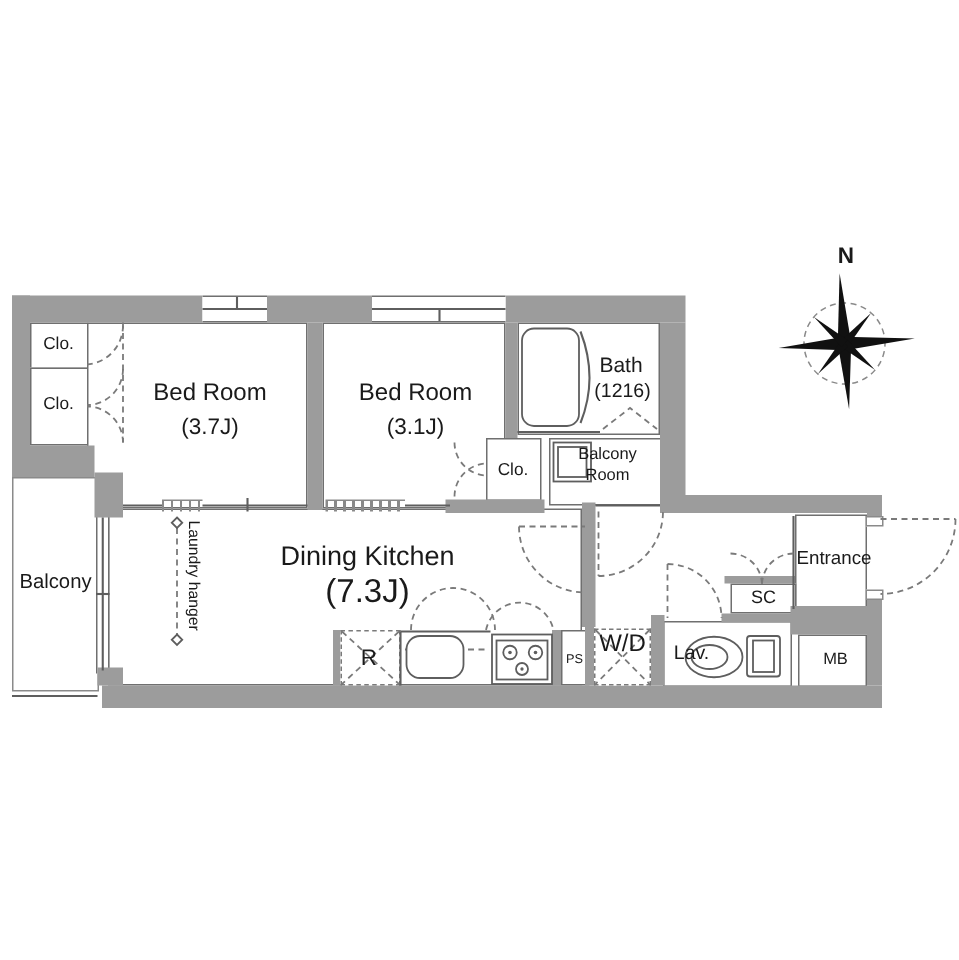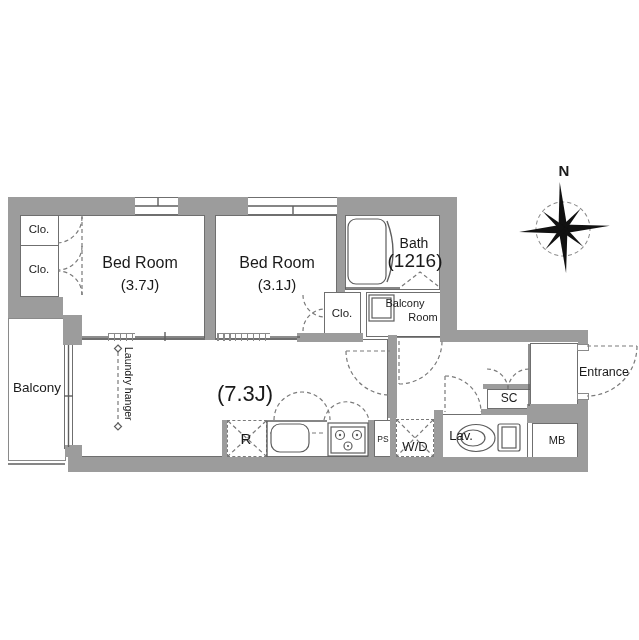--- a/index.html
+++ b/index.html
@@ -204,29 +204,30 @@
     </g>
   </svg>
 
   <div class="lbl" style="left:39px;top:230px;font-size:11.5px;">Clo.</div>
   <div class="lbl" style="left:39px;top:270px;font-size:11.5px;">Clo.</div>
   <div class="lbl" style="left:140px;top:263px;font-size:16px;">Bed Room</div>
   <div class="lbl" style="left:140px;top:285px;font-size:15px;">(3.7J)</div>
   <div class="lbl" style="left:277px;top:263px;font-size:16px;">Bed Room</div>
   <div class="lbl" style="left:277px;top:285px;font-size:15px;">(3.1J)</div>
   <div class="lbl" style="left:414px;top:243px;font-size:14px;">Bath</div>
-  <div class="lbl" style="left:415px;top:261px;font-size:19px;">(1216)</div>
+  <div class="lbl" style="left:415px;top:261px;font-size:13px;">(1216)</div>
   <div class="lbl" style="left:405px;top:303px;font-size:11px;">Balcony</div>
-  <div class="lbl" style="left:405px;top:317px;font-size:11px;margin-left:18px;">Room</div>
+  <div class="lbl" style="left:405px;top:317px;font-size:11px;">Room</div>
   <div class="lbl" style="left:342px;top:314px;font-size:11.5px;">Clo.</div>
   <div class="lbl" style="left:37px;top:388px;font-size:13.5px;">Balcony</div>
+  <div class="lbl" style="left:245px;top:371px;font-size:18px;">Dining Kitchen</div>
   <div class="lbl" style="left:245px;top:394px;font-size:22px;">(7.3J)</div>
   <div class="vlbl" style="left:123px;top:347px;font-size:10.5px;">Laundry hanger</div>
   <div class="lbl" style="left:246px;top:439px;font-size:15px;">R</div>
   <div class="lbl" style="left:383px;top:440px;font-size:8.5px;">PS</div>
-  <div class="lbl" style="left:415px;top:430px;font-size:13px;margin-top:17px;">W/D</div>
+  <div class="lbl" style="left:415px;top:430px;font-size:16px;">W/D</div>
   <div class="lbl" style="left:461px;top:436px;font-size:13px;">Lav.</div>
   <div class="lbl" style="left:509px;top:399px;font-size:12px;">SC</div>
-  <div class="lbl" style="left:556px;top:372px;font-size:12.5px;margin-left:48px;">Entrance</div>
+  <div class="lbl" style="left:556px;top:372px;font-size:12.5px;">Entrance</div>
   <div class="lbl" style="left:557px;top:440px;font-size:11px;">MB</div>
   <div class="lbl" style="left:564px;top:171px;font-size:15px;font-weight:bold;">N</div>
 
 </div>
 
 </body></html>

